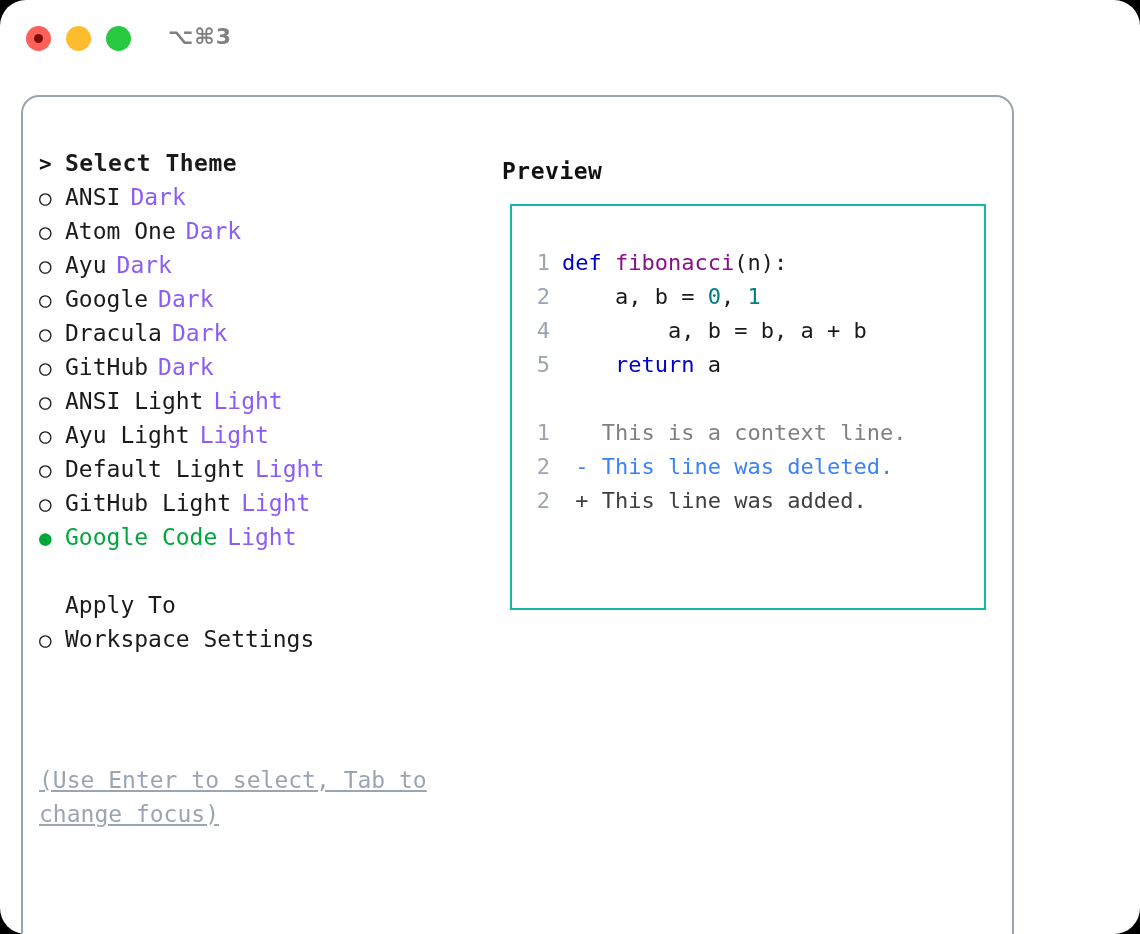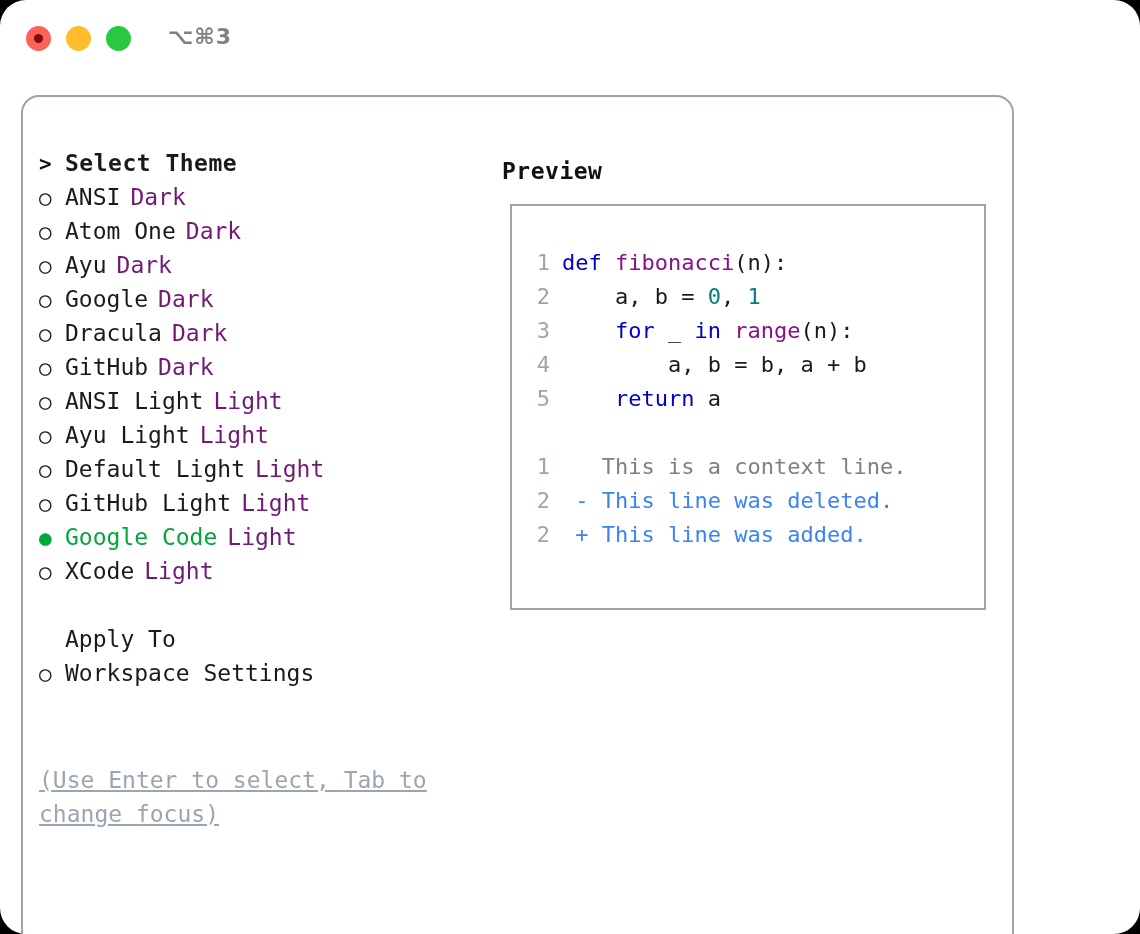--- a/index.html
+++ b/index.html
@@ -91,21 +91,21 @@
     display: inline-block;
     width: 26px;
     text-align: left;
     font-size: 21px;
     color: #1a1a1a;
   }
   .row.selected .bullet { color: #00a83c; }
   .row.selected .row-label { color: #00a83c; text-align: center; }
   .row-label { color: #1a1a1a; }
   .row-tag {
-    color: #701a75;
+    color: #8b5cf6;
     margin-left: 10px;
   }
   .header-row {
     font-weight: bold;
     color: #111111;
     letter-spacing: 0.5px;
   }
   .header-row .bullet { font-weight: bold; color: #111111; }
   .spacer-row { height: 34px; }
 
@@ -129,21 +129,21 @@
     font-weight: bold;
     color: #111111;
     letter-spacing: 0.5px;
   }
   #preview-box {
     position: absolute;
     left: 487px;
     top: 107px;
     width: 476px;
     height: 406px;
-    border: 2px solid #a3a3a3;
+    border: 2px solid #14b8a6;
     box-sizing: border-box;
     background: #ffffff;
   }
   #code-area {
     position: absolute;
     left: 12px;
     top: 40px;
     right: 8px;
   }
   .code-line {
@@ -158,21 +158,21 @@
     text-align: right;
     margin-right: 12px;
     color: #9aa5b1;
   }
   .tok-kw   { color: #0000c8; }
   .tok-fn   { color: #8a0f8a; }
   .tok-num  { color: #008080; }
   .tok-txt  { color: #1a1a1a; }
   .tok-ctx  { color: #808080; margin-top: 10px; }
   .tok-del  { color: #3b82f6; text-align: right; }
-  .tok-add  { color: #3b82f6; }
+  .tok-add  { color: #404040; }
   .gap-line { height: 34px; }
 </style>
 </head>
 <body>
 
 <div id="window">
 
   <div id="titlebar">
     <div class="dot dot-red"></div>
     <div class="dot-red-inner"></div>
@@ -192,21 +192,20 @@
           <div class="row"><span class="bullet">○</span><span class="row-label">Atom One</span><span class="row-tag">Dark</span></div>
           <div class="row"><span class="bullet">○</span><span class="row-label">Ayu</span><span class="row-tag">Dark</span></div>
           <div class="row"><span class="bullet">○</span><span class="row-label">Google</span><span class="row-tag">Dark</span></div>
           <div class="row"><span class="bullet">○</span><span class="row-label">Dracula</span><span class="row-tag">Dark</span></div>
           <div class="row"><span class="bullet">○</span><span class="row-label">GitHub</span><span class="row-tag">Dark</span></div>
           <div class="row"><span class="bullet">○</span><span class="row-label">ANSI Light</span><span class="row-tag">Light</span></div>
           <div class="row"><span class="bullet">○</span><span class="row-label">Ayu Light</span><span class="row-tag">Light</span></div>
           <div class="row"><span class="bullet">○</span><span class="row-label">Default Light</span><span class="row-tag">Light</span></div>
           <div class="row"><span class="bullet">○</span><span class="row-label">GitHub Light</span><span class="row-tag">Light</span></div>
           <div class="row selected"><span class="bullet">●</span><span class="row-label">Google Code</span><span class="row-tag">Light</span></div>
-          <div class="row"><span class="bullet">○</span><span class="row-label">XCode</span><span class="row-tag">Light</span></div>
         </div>
 
       <div class="spacer-row"></div>
 
       <div class="row">
         <span class="bullet"></span><span class="row-label">Apply To</span>
       </div>
       <div id="apply-list">
           <div class="row"><span class="bullet">○</span><span class="row-label">Workspace Settings</span></div>
         </div>
@@ -214,21 +213,20 @@
 
     <div id="hint">(Use Enter to select, Tab to change focus)</div>
 
     <div id="preview-title">Preview</div>
 
     <div id="preview-box">
       <div id="code-area">
         <div id="code-lines">
             <div class="code-line"><span class="lno">1</span><span class="tok-kw">def </span><span class="tok-fn">fibonacci</span><span class="tok-txt">(n):</span></div>
             <div class="code-line"><span class="lno">2</span><span class="tok-txt">    a, b = </span><span class="tok-num">0</span><span class="tok-txt">, </span><span class="tok-num">1</span></div>
-            <div class="code-line"><span class="lno">3</span><span class="tok-txt">    </span><span class="tok-kw">for</span><span class="tok-txt"> _ </span><span class="tok-kw">in</span><span class="tok-txt"> </span><span class="tok-fn">range</span><span class="tok-txt">(n):</span></div>
             <div class="code-line"><span class="lno">4</span><span class="tok-txt">        a, b = b, a + b</span></div>
             <div class="code-line"><span class="lno">5</span><span class="tok-txt">    </span><span class="tok-kw">return</span><span class="tok-txt"> a</span></div>
           </div>
         <div class="gap-line"></div>
         <div id="diff-lines">
             <div class="code-line"><span class="lno">1</span><span class="tok-ctx">   This is a context line.</span></div>
             <div class="code-line"><span class="lno">2</span><span class="tok-del"> - This line was deleted.</span></div>
             <div class="code-line"><span class="lno">2</span><span class="tok-add"> + This line was added.</span></div>
           </div>
       </div>

